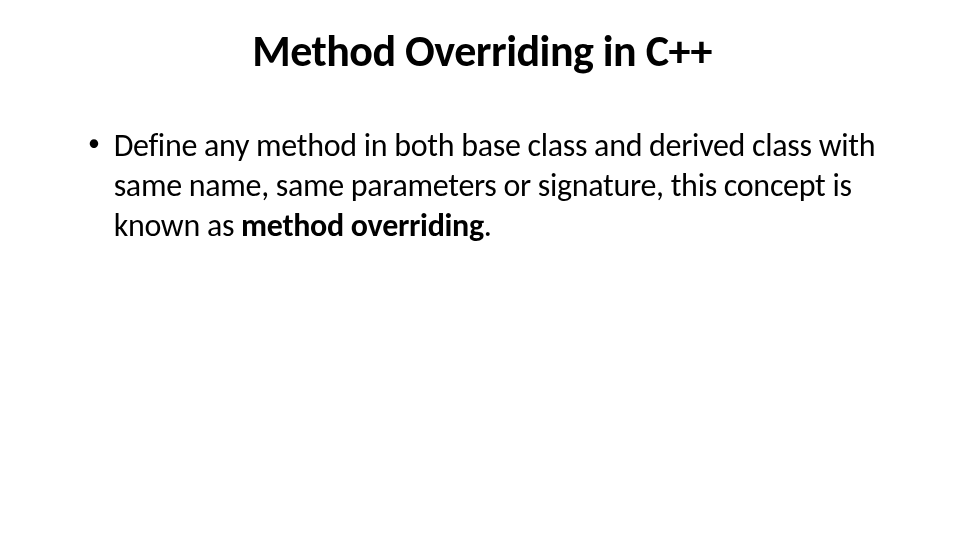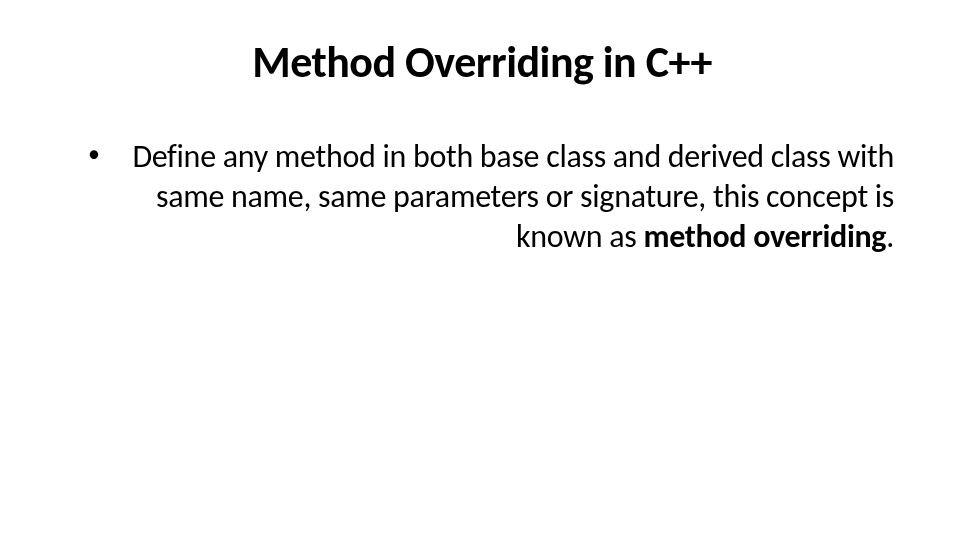--- a/index.html
+++ b/index.html
@@ -16,21 +16,21 @@
       padding: 20px 0;
     }
     .slide {
       width: 100%;
       height: 100%;
     }
     .title {
       font-size: 44px;
       font-weight: 700;
       text-align: center;
-      margin-top: 15px;
+      margin-top: 4px;
       margin-bottom: 48px;
       letter-spacing: -0.5px;
     }
     .content {
       padding: 0 70px 0 60px;
     }
     .bullet-item {
       display: flex;
       align-items: flex-start;
       font-size: 32px;
@@ -38,21 +38,20 @@
       letter-spacing: -0.3px;
     }
     .bullet-marker {
       margin-right: 14px;
       margin-left: 28px;
       margin-top: 2px;
       font-size: 24px;
     }
     .bullet-text {
       flex: 1;
-      text-align: right;
     }
     .bold {
       font-weight: 700;
     }
   </style>
 </head>
 <body>
 
 <div class="slide">
   <h1 class="title">Method Overriding in C++</h1>

